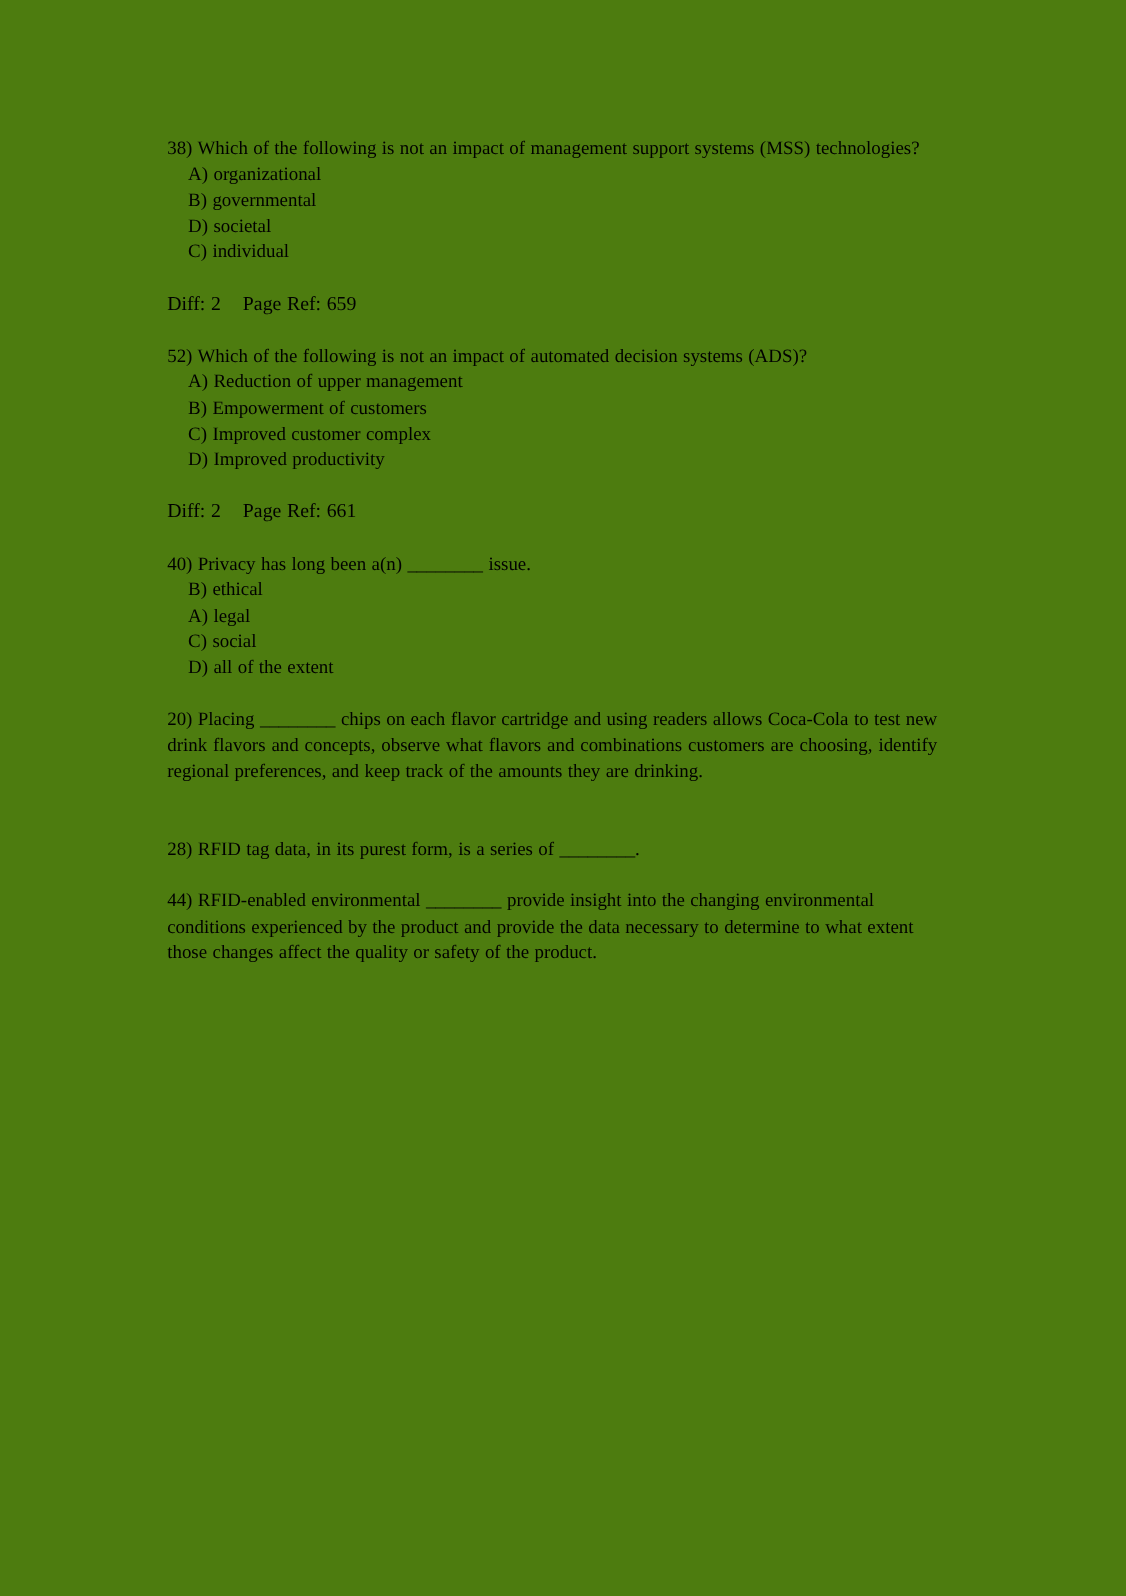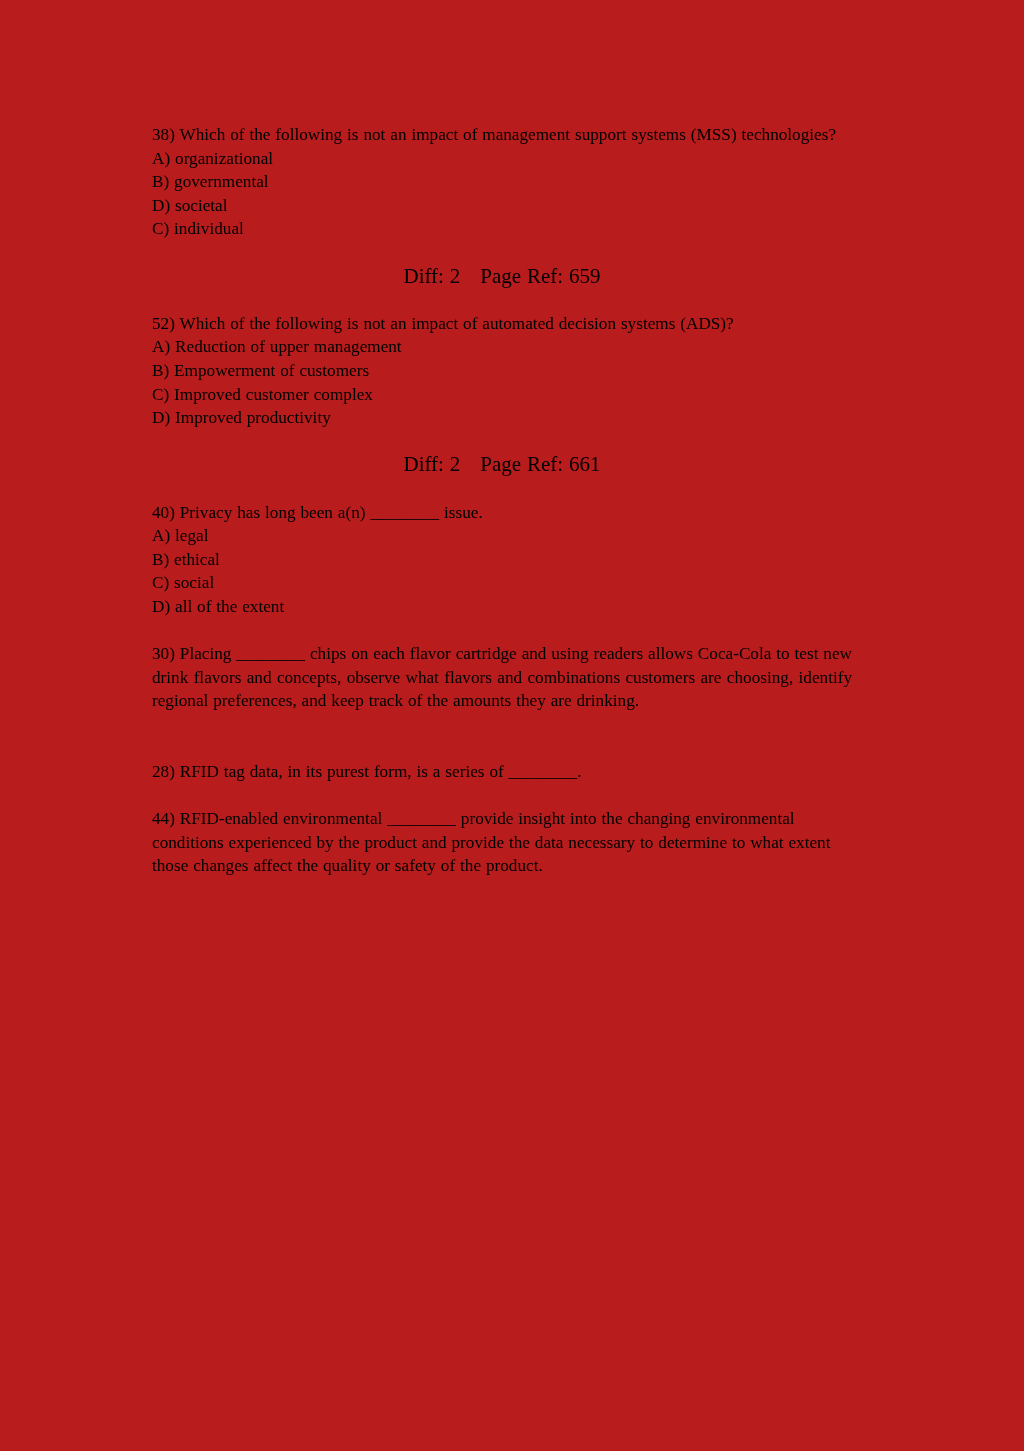--- a/index.html
+++ b/index.html
@@ -14,21 +14,21 @@
     font-family: "Liberation Serif", "DejaVu Serif", serif;
     color: #000000;
     -webkit-font-smoothing: antialiased;
   }
   .page {
     position: absolute;
     left: 0;
     top: 0;
     width: 1024px;
     height: 1451px;
-    background: #b91c1c;
+    background: #4d7c0f;
     overflow: hidden;
   }
   .text-block {
     position: absolute;
     left: 152px;
     top: 123px;
     width: 700px;
   }
   .q-block {
     font-size: 17.2px;
@@ -38,25 +38,26 @@
     margin: 0;
     padding: 0;
     word-spacing: 0.6px;
   }
   .q-stem {
     display: block;
   }
   .opt {
     display: block;
     text-align: left;
+    margin-left: 19px;
   }
   .meta {
     display: block;
-    text-align: center;
-    font-size: 21px;
+    text-align: left;
+    font-size: 18px;
     line-height: 23.6px;
   }
   .meta .gap {
     display: inline-block;
     width: 20px;
   }
   .spacer {
     display: block;
     height: 23.6px;
   }
@@ -98,29 +99,29 @@
     <span class="spacer"></span>
     <div class="q-block ragged">
       <span class="meta"><span>Diff:</span>&nbsp;<span>2</span><span class="gap"></span><span>Page Ref:</span>&nbsp;<span>661</span></span>
     </div>
     <span class="spacer"></span>
 
     <div class="q-block ragged">
       <span class="q-stem">40) Privacy has long been a(n) ________ issue.</span>
     </div>
     <div class="q-block ragged">
+      <span class="opt">B) ethical</span>
       <span class="opt">A) legal</span>
-      <span class="opt">B) ethical</span>
       <span class="opt">C) social</span>
       <span class="opt">D) all of the extent</span>
     </div>
     <span class="spacer"></span>
 
     <div class="q-block">
-      <span class="q-stem">30) Placing ________ chips on each flavor cartridge and using readers allows Coca-Cola to test new drink flavors and concepts, observe what flavors and combinations customers are choosing, identify regional preferences, and keep track of the amounts they are drinking.</span>
+      <span class="q-stem">20) Placing ________ chips on each flavor cartridge and using readers allows Coca-Cola to test new drink flavors and concepts, observe what flavors and combinations customers are choosing, identify regional preferences, and keep track of the amounts they are drinking.</span>
     </div>
     <span class="spacer"></span>
 
     <span class="spacer"></span>
 
     <div class="q-block ragged">
       <span class="q-stem">28) RFID tag data, in its purest form, is a series of ________.</span>
     </div>
     <span class="spacer"></span>
 

